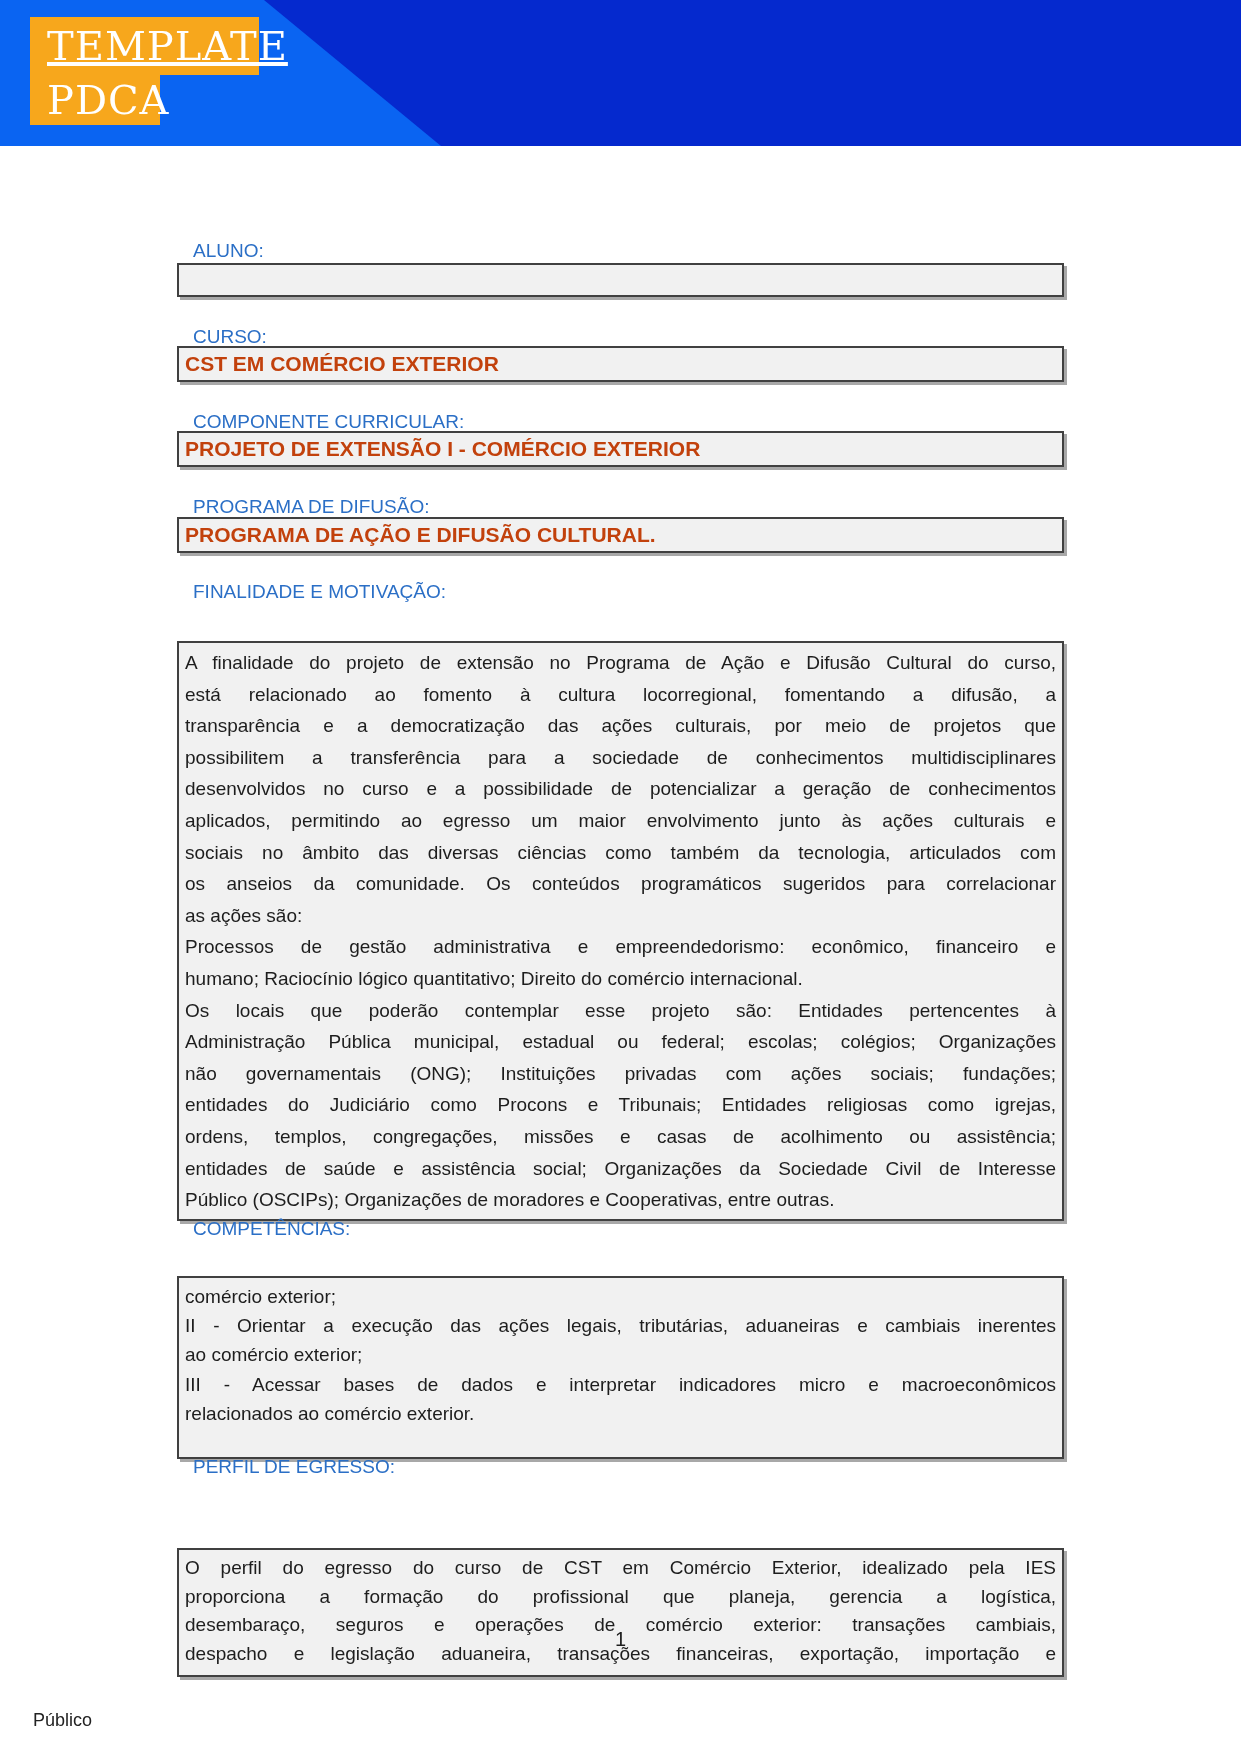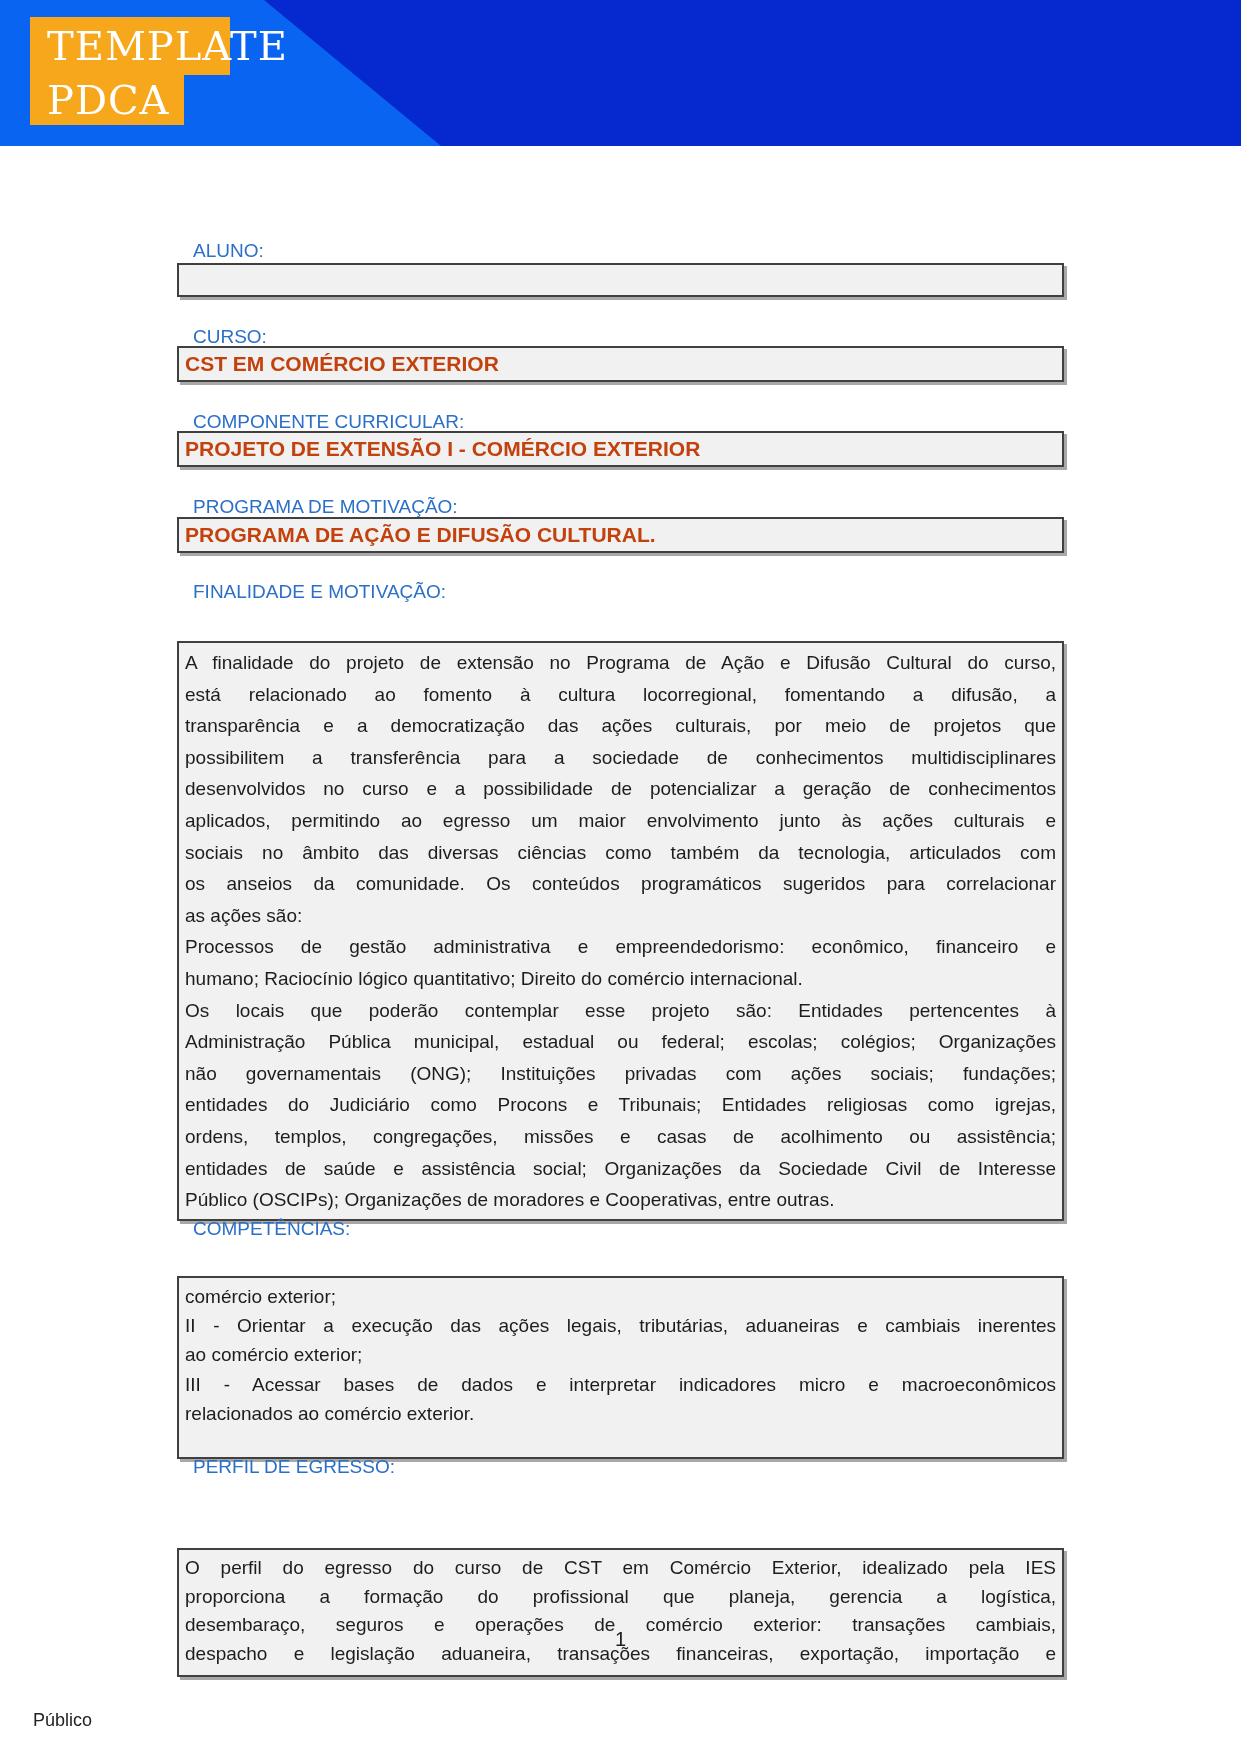--- a/index.html
+++ b/index.html
@@ -19,22 +19,22 @@
     position:absolute;left:0;top:0;width:1241px;height:146px;
     background:#0529CE;
     clip-path:polygon(264px 0, 1241px 0, 1241px 146px, 441px 146px);
   }
   .logo{position:absolute;left:0;top:0;}
   .logo-row{
     position:absolute;background:#F7A71C;display:flex;align-items:center;
     font-family:"DejaVu Serif", serif;color:#ffffff;
     font-size:40px;letter-spacing:1px;line-height:1;
   }
-  .logo-row.top{left:30px;top:17px;width:200px;height:58px;padding-left:17px;box-sizing:border-box;}
-  .logo-row.bottom{left:30px;top:75px;width:154px;height:50px;padding-left:17px;box-sizing:border-box;}
+  .logo-row.top{left:30px;top:17px;width:229px;height:58px;padding-left:17px;box-sizing:border-box;text-decoration:underline;}
+  .logo-row.bottom{left:30px;top:75px;width:130px;height:50px;padding-left:17px;box-sizing:border-box;}
   
   .field-label{
     position:absolute;left:193px;
     color:#2B6FC6;font-size:19px;line-height:22px;white-space:nowrap;
   }
   .box{
     position:absolute;left:177px;width:887px;box-sizing:border-box;
     background:#F1F1F1;border:2px solid #404040;
     box-shadow:3px 3px 0 #A8A8A8;
   }
@@ -73,21 +73,21 @@
 
   <div class="field-label" style="top:240px">ALUNO:</div>
   <div class="box value-box" style="top:263px;height:34px"></div>
 
   <div class="field-label" style="top:326px">CURSO:</div>
   <div class="box value-box" style="top:346px;height:36px">CST EM COMÉRCIO EXTERIOR</div>
 
   <div class="field-label" style="top:411px">COMPONENTE CURRICULAR:</div>
   <div class="box value-box" style="top:431px;height:36px">PROJETO DE EXTENSÃO I - COMÉRCIO EXTERIOR</div>
 
-  <div class="field-label" style="top:496px">PROGRAMA DE MOTIVAÇÃO:</div>
+  <div class="field-label" style="top:496px">PROGRAMA DE DIFUSÃO:</div>
   <div class="box value-box" style="top:517px;height:36px">PROGRAMA DE AÇÃO E DIFUSÃO CULTURAL.</div>
 
   <div class="field-label" style="top:581px">FINALIDADE E MOTIVAÇÃO:</div>
   <div class="box text-box fin-box" style="top:605px;height:580px">
       <div class="line">A finalidade do projeto de extensão no Programa de Ação e Difusão Cultural do curso,</div>
       <div class="line">está relacionado ao fomento à cultura locorregional, fomentando a difusão, a</div>
       <div class="line">transparência e a democratização das ações culturais, por meio de projetos que</div>
       <div class="line">possibilitem a transferência para a sociedade de conhecimentos multidisciplinares</div>
       <div class="line">desenvolvidos no curso e a possibilidade de potencializar a geração de conhecimentos</div>
       <div class="line">aplicados, permitindo ao egresso um maior envolvimento junto às ações culturais e</div>

